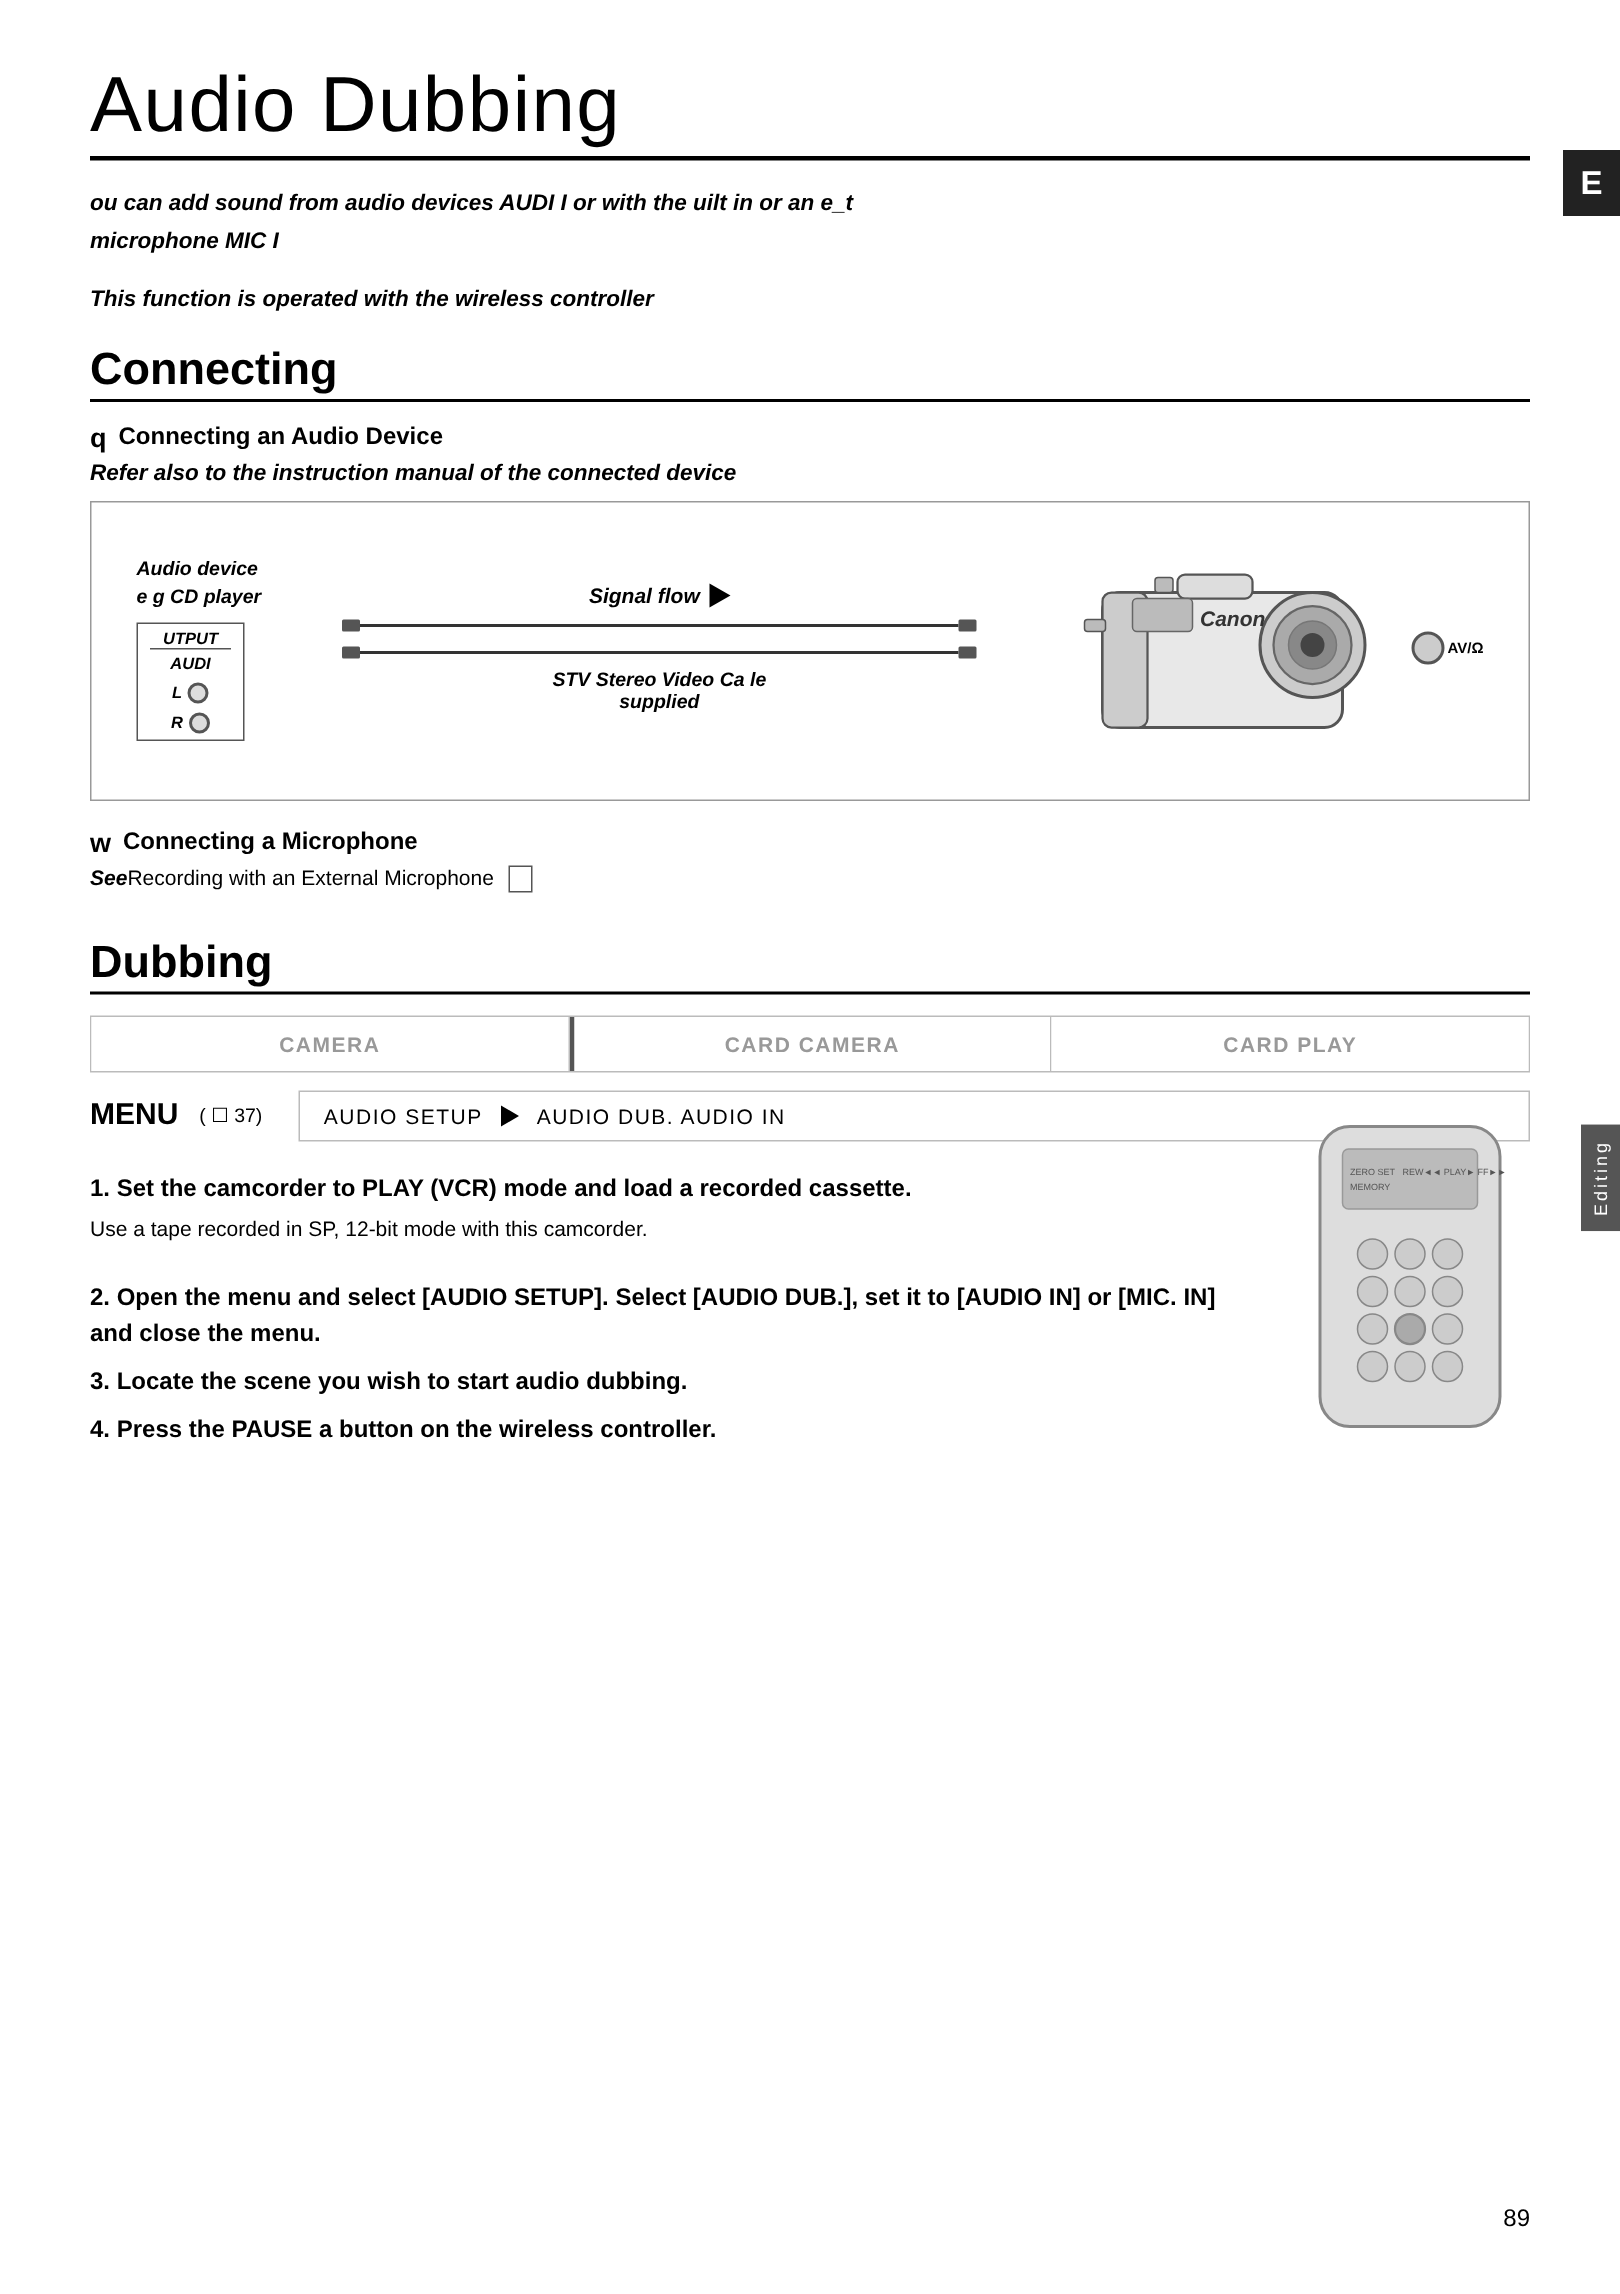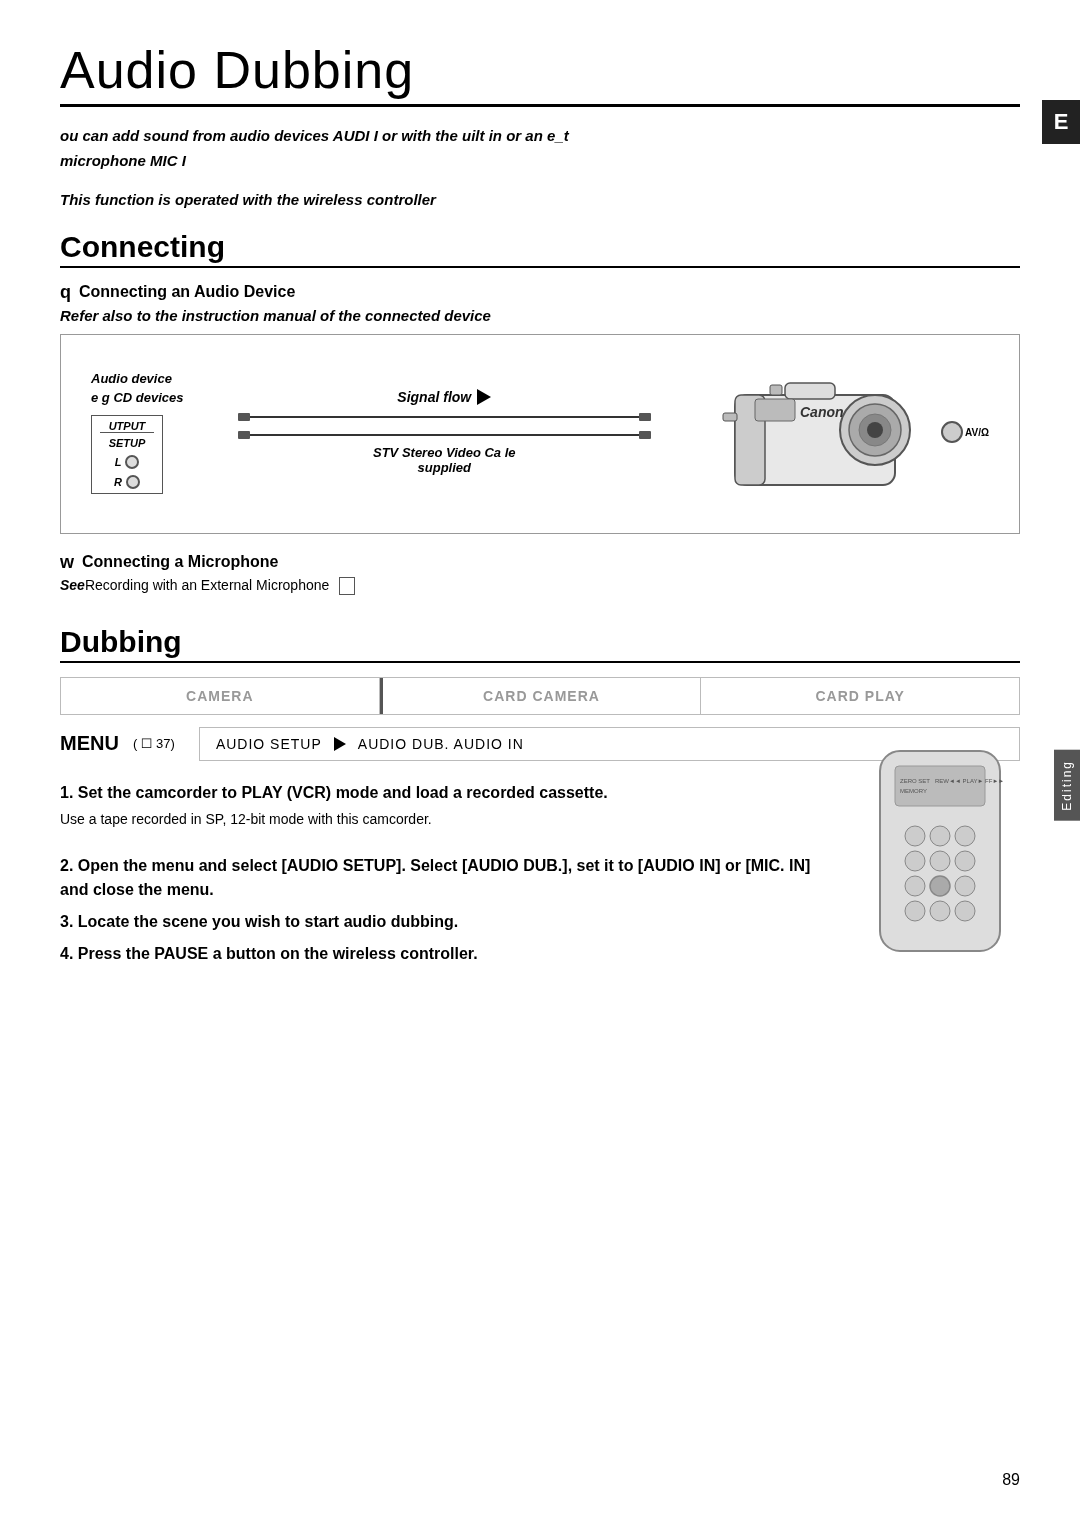--- a/index.html
+++ b/index.html
@@ -412,27 +412,27 @@
   <span>Connecting an Audio Device</span>
 </div>
 <p class="subsection-instruction">Refer also to the instruction manual of the connected device</p>
 
 <div class="diagram-box">
   <div class="diagram-inner">
 
     <div class="audio-device-section">
       <div class="audio-device-label">
         <div>Audio device</div>
-        <div>e g  CD devices</div>
+        <div>e g  CD player</div>
       </div>
       <div class="output-box">
         <div class="output-label">UTPUT</div>
         <div class="audio-ports">
           <div class="port-row">
-            <span class="port-label">SETUP</span>
+            <span class="port-label">AUDI</span>
           </div>
           <div class="port-row">
             <span class="port-label">L</span>
             <span class="port-circle"></span>
           </div>
           <div class="port-row">
             <span class="port-label">R</span>
             <span class="port-circle"></span>
           </div>
         </div>

